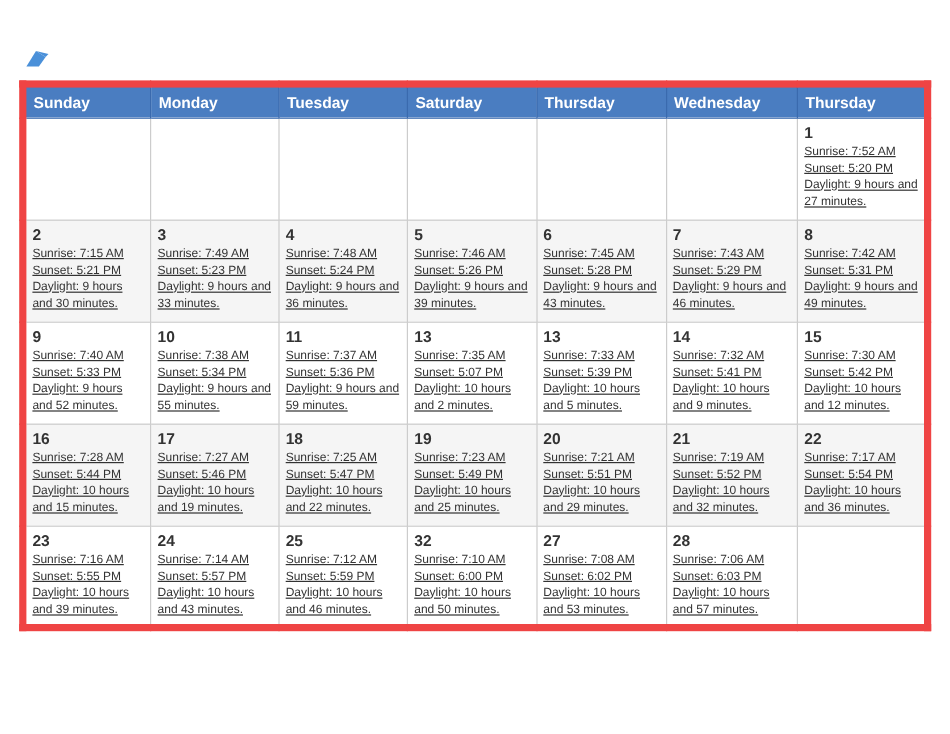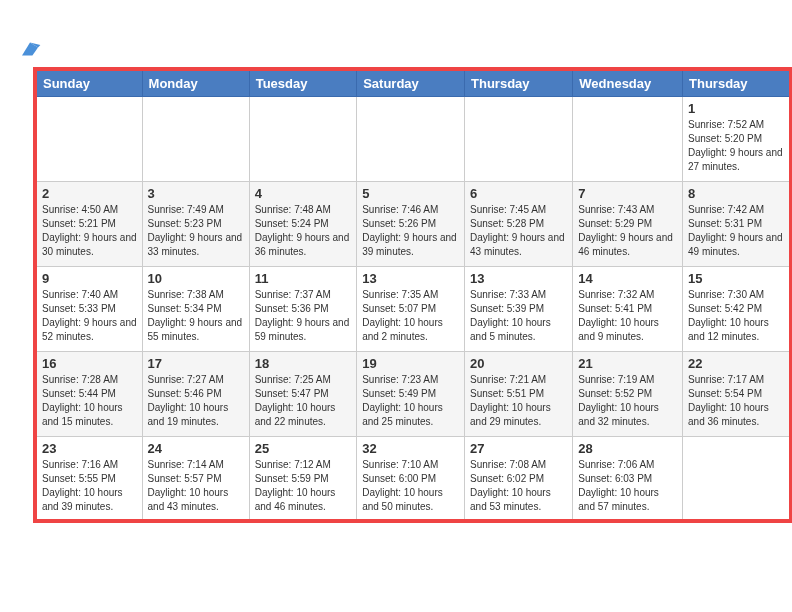--- a/index.html
+++ b/index.html
@@ -43,22 +43,21 @@
       color: #333;
       font-weight: normal;
     }
     .location {
       font-size: 14px;
       color: #555;
     }
     .calendar {
       width: 100%;
       border-collapse: collapse;
-      border: 4px solid #ef4444;
-      margin-left: 17px;
+      border: 6px solid #ef4444;
     }
     .calendar th {
       background: #4a7dc1;
       color: #fff;
       text-align: left;
       padding: 5px 6px;
       font-size: 13px;
       border: 1px solid #3a6aae;
     }
     .calendar td {
@@ -77,20 +76,21 @@
     .day-number {
       font-size: 13px;
       font-weight: bold;
       margin-bottom: 2px;
       display: block;
     }
     .day-info {
       font-size: 10px;
       line-height: 1.4;
       color: #333;
+      text-decoration: underline;
     }
     .empty {
       background: #fff !important;
     }
   </style>
 </head>
 <body>
 
 <div class="header">
   <div class="logo">
@@ -131,21 +131,21 @@
         <td>
           <span class="day-number">1</span>
           <div class="day-info">Sunrise: 7:52 AM
 Sunset: 5:20 PM
 Daylight: 9 hours and 27 minutes.</div>
         </td>
       </tr>
       <tr>
         <td>
           <span class="day-number">2</span>
-          <div class="day-info">Sunrise: 4:50 AM
+          <div class="day-info">Sunrise: 7:15 AM
 Sunset: 5:21 PM
 Daylight: 9 hours and 30 minutes.</div>
         </td>
         <td>
           <span class="day-number">3</span>
           <div class="day-info">Sunrise: 7:49 AM
 Sunset: 5:23 PM
 Daylight: 9 hours and 33 minutes.</div>
         </td>
         <td>

